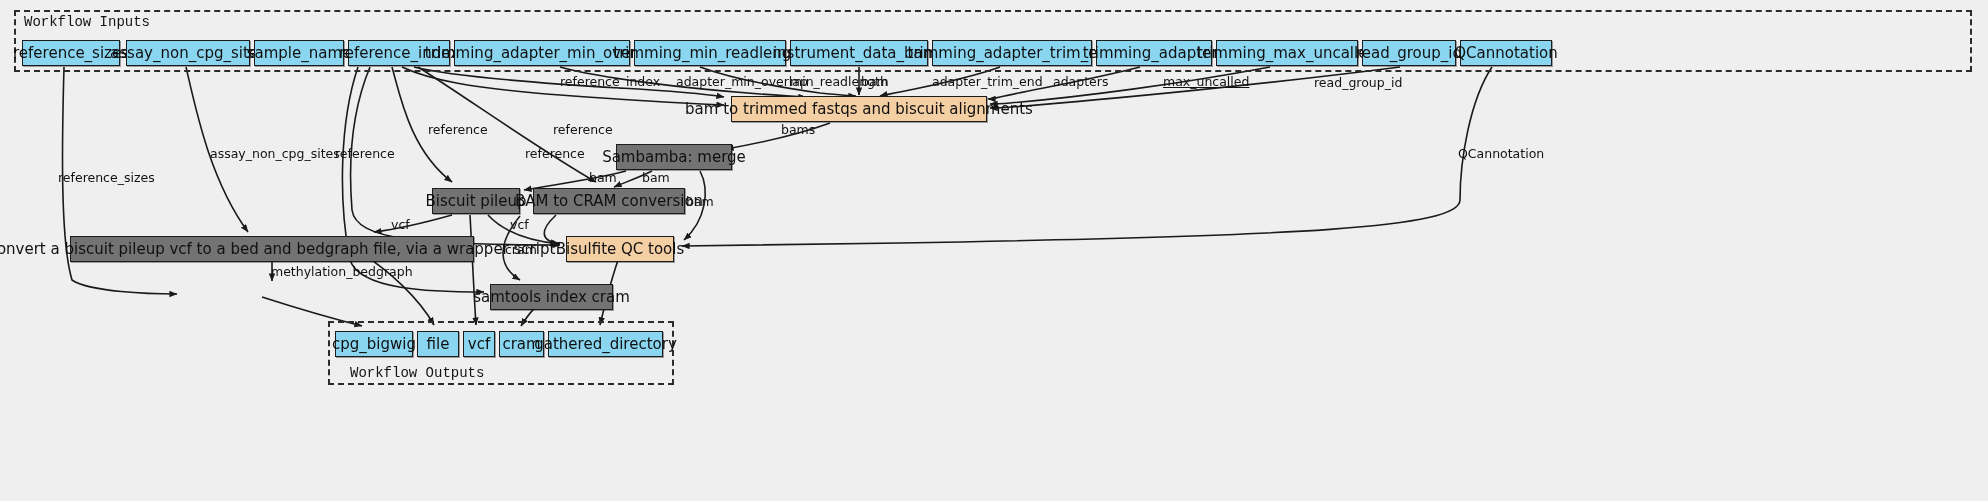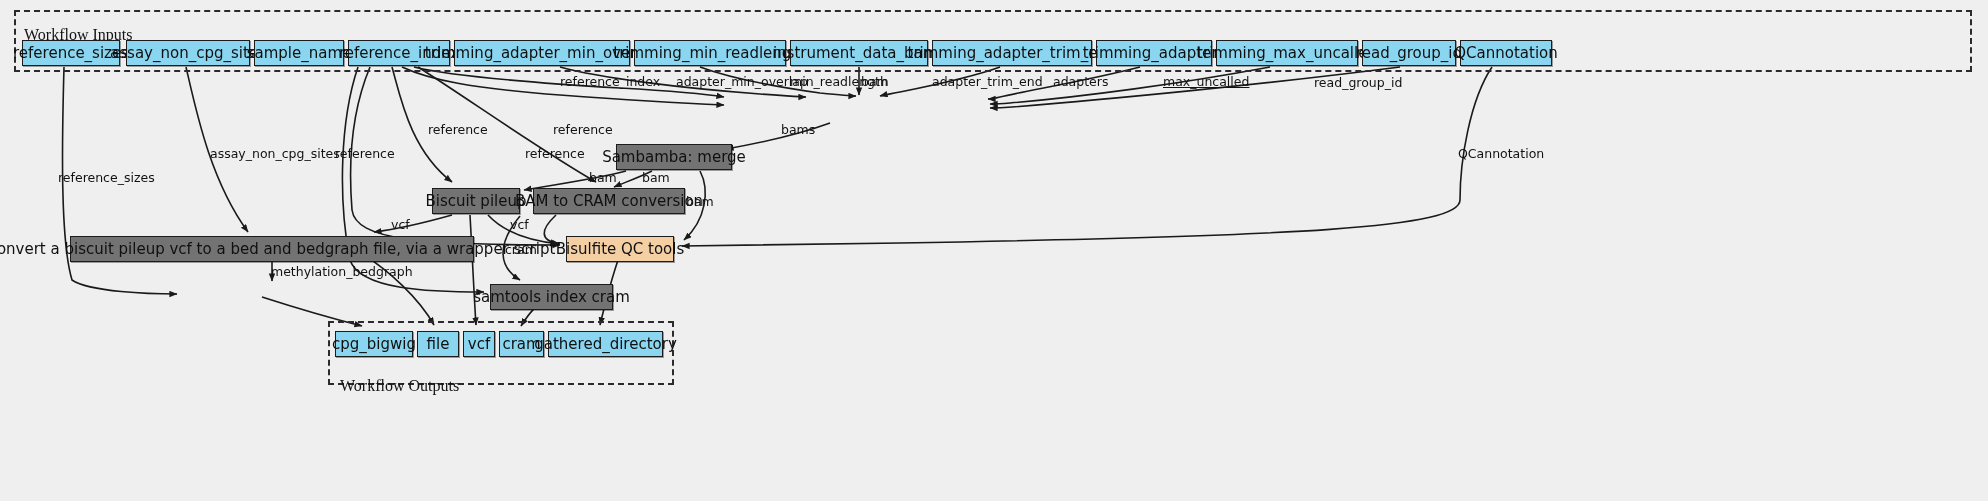--- a/index.html
+++ b/index.html
@@ -30,25 +30,24 @@
     stroke-width: 1.6px;
   }
   .cluster {
     position: absolute;
     border: 2px dashed #2b2b2b;
     background: transparent;
     box-sizing: border-box;
   }
   .cluster-label {
     position: absolute;
-    font-family: Liberation Serif, serif;
-    font-size: 16px;
+    font-family: Liberation Mono, monospace;
+    font-size: 14px;
     color: #141414;
     white-space: nowrap;
-    margin-top: 12px;
   }
   .node {
     position: absolute;
     box-sizing: border-box;
     border: 1.5px solid #1c1c1c;
     display: flex;
     align-items: center;
     justify-content: center;
     font-size: 15px;
     color: #101010;
@@ -148,35 +147,36 @@
 
     <g>
       <path class="edge" marker-end="url(#ah)" d="M1492,67 C1470,100 1460,160 1460,200 C1460,228 1300,236 900,243 C800,245 720,246 682,246"></path>
     </g>
   </svg>
 
   <div class="cluster" style="left:14px; top:10px; width:1958px; height:62px;"></div>
   <div class="cluster-label" style="left:24px; top:14px;">Workflow Inputs</div>
 
   <div class="cluster" style="left:328px; top:321px; width:346px; height:64px;"></div>
-  <div class="cluster-label" style="left:340px; top:365px;text-align:right;">Workflow Outputs</div>
+  <div class="cluster-label" style="left:350px; top:365px;text-align:right;">Workflow Outputs</div>
 
   <div class="node io-node" style="left:22px; top:40px; width:98px;">reference_sizes</div>
   <div class="node io-node" style="left:126px; top:40px; width:124px;">assay_non_cpg_sites</div>
   <div class="node io-node" style="left:254px; top:40px; width:90px;">sample_name</div>
   <div class="node io-node" style="left:348px; top:40px; width:102px;">reference_index</div>
   <div class="node io-node" style="left:454px; top:40px; width:176px;">trimming_adapter_min_overlap</div>
   <div class="node io-node" style="left:634px; top:40px; width:152px;">trimming_min_readlength</div>
   <div class="node io-node" style="left:790px; top:40px; width:138px;">instrument_data_bams</div>
   <div class="node io-node" style="left:932px; top:40px; width:160px;">trimming_adapter_trim_end</div>
   <div class="node io-node" style="left:1096px; top:40px; width:116px;">trimming_adapters</div>
   <div class="node io-node" style="left:1216px; top:40px; width:142px;">trimming_max_uncalled</div>
   <div class="node io-node" style="left:1362px; top:40px; width:94px;">read_group_id</div>
   <div class="node io-node" style="left:1460px; top:40px; width:92px;">QCannotation</div>
 
+  <div class="node sub-node" style="left:731px; top:96px; width:256px;">bam to trimmed fastqs and biscuit alignments</div>
   <div class="node tool-node" style="left:616px; top:144px; width:116px;">Sambamba: merge</div>
   <div class="node tool-node" style="left:432px; top:188px; width:88px;">Biscuit pileup</div>
   <div class="node tool-node" style="left:533px; top:188px; width:152px;">BAM to CRAM conversion</div>
   <div class="node tool-node" style="left:70px; top:236px; width:404px;">convert a biscuit pileup vcf to a bed and bedgraph file, via a wrapper script</div>
   <div class="node sub-node" style="left:566px; top:236px; width:108px;">Bisulfite QC tools</div>
   <div class="node tool-node" style="left:490px; top:284px; width:123px;text-align:right;">samtools index cram</div>
 
   <div class="node io-node" style="left:335px; top:331px; width:78px;">cpg_bigwig</div>
   <div class="node io-node" style="left:417px; top:331px; width:42px;">file</div>
   <div class="node io-node" style="left:463px; top:331px; width:32px;">vcf</div>

